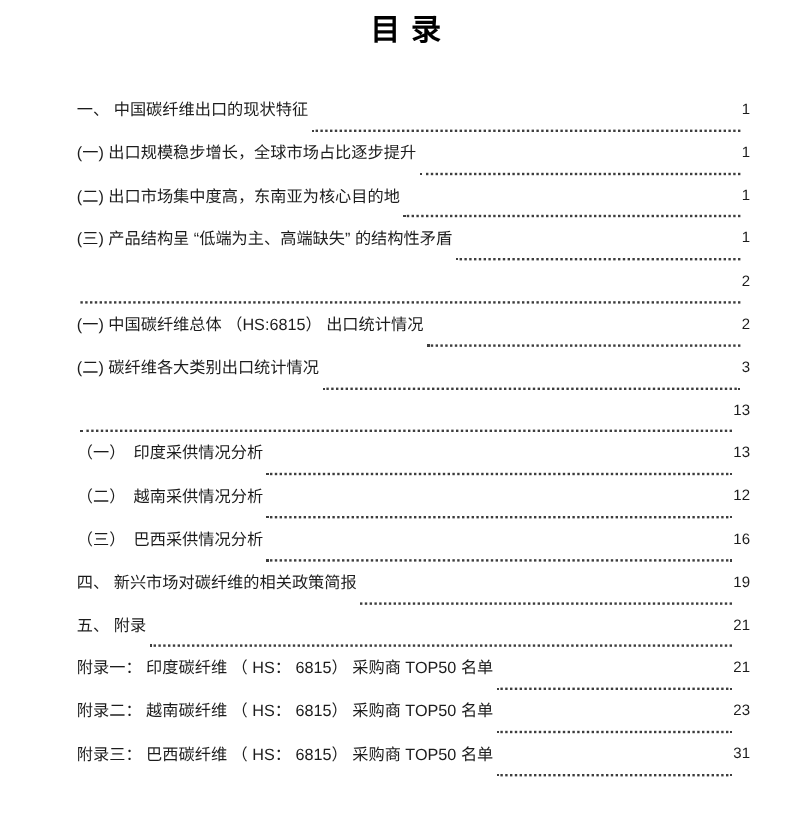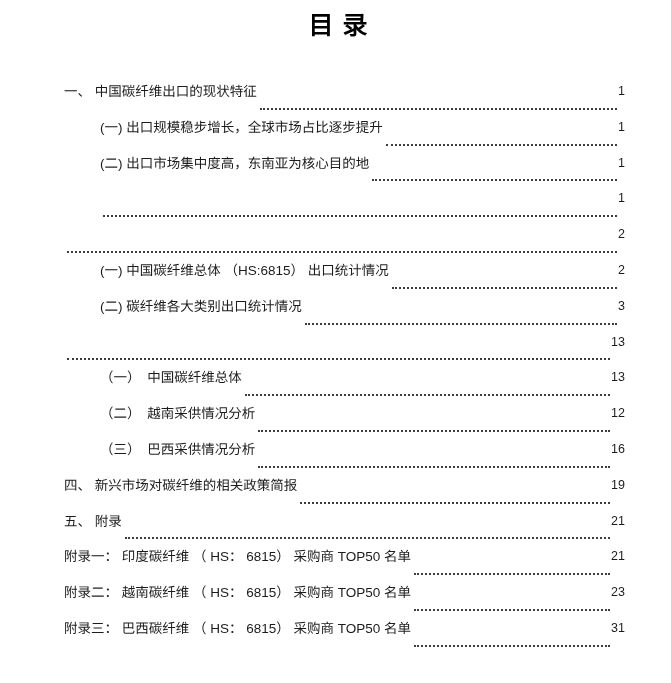--- a/index.html
+++ b/index.html
@@ -34,21 +34,21 @@
     display: flex;
     align-items: flex-end;
     height: 35.8px;
     padding-right: 46px;
     line-height: 35.8px;
     font-size: 13.5px;
     color: #1c1c1c;
     cursor: pointer;
   }
   .toc-entry.level-1 { padding-left: 64px; }
-  .toc-entry.level-2 { padding-left: 100px; }
+  .toc-entry.level-2 { padding-left: 64px; }
   .toc-label {
     white-space: pre;
     flex: 0 0 auto;
   }
   .toc-leader {
     flex: 1 1 auto;
     display: inline-block;
     height: 0.95em;
     border-bottom: 2px dotted #3d3d3d;
     margin: 0 1px 0 3px;
@@ -79,20 +79,21 @@
     <span class="toc-page">1</span>
   </div>
 
   <div class="toc-entry level-2">
     <span class="toc-label">(二) 出口市场集中度高，东南亚为核心目的地</span>
     <span class="toc-leader"></span>
     <span class="toc-page">1</span>
   </div>
 
   <div class="toc-entry level-2">
+    <span class="toc-label">(三) 产品结构呈 “低端为主、高端缺失” 的结构性矛盾</span>
     <span class="toc-leader"></span>
     <span class="toc-page">1</span>
   </div>
 
   <div class="toc-entry level-1">
     <span class="toc-leader"></span>
     <span class="toc-page">2</span>
   </div>
 
   <div class="toc-entry level-2">
@@ -106,21 +107,21 @@
     <span class="toc-leader"></span>
     <span class="toc-page">3</span>
   </div>
 
   <div class="toc-entry level-1">
     <span class="toc-leader"></span>
     <span class="toc-page">13</span>
   </div>
 
   <div class="toc-entry level-2">
-    <span class="toc-label">（一）　中国碳纤维总体</span>
+    <span class="toc-label">（一）　印度采供情况分析</span>
     <span class="toc-leader"></span>
     <span class="toc-page">13</span>
   </div>
 
   <div class="toc-entry level-2">
     <span class="toc-label">（二）　越南采供情况分析</span>
     <span class="toc-leader"></span>
     <span class="toc-page">12</span>
   </div>
 

